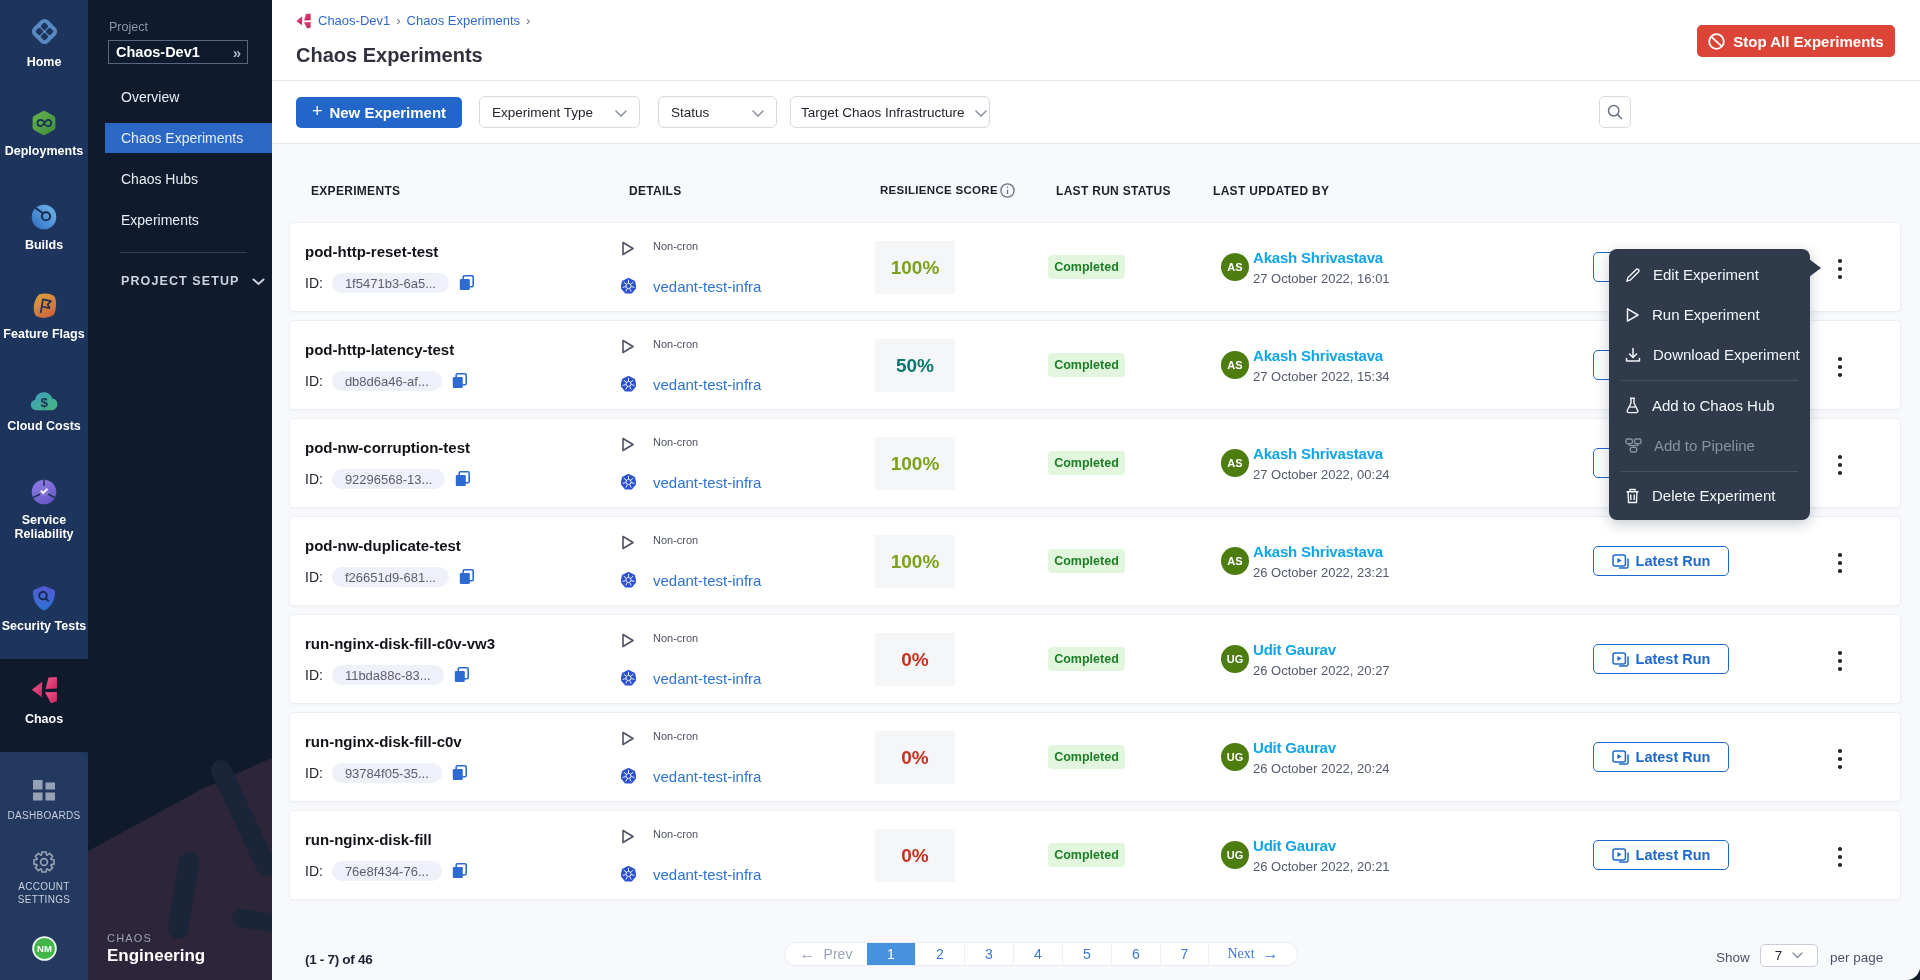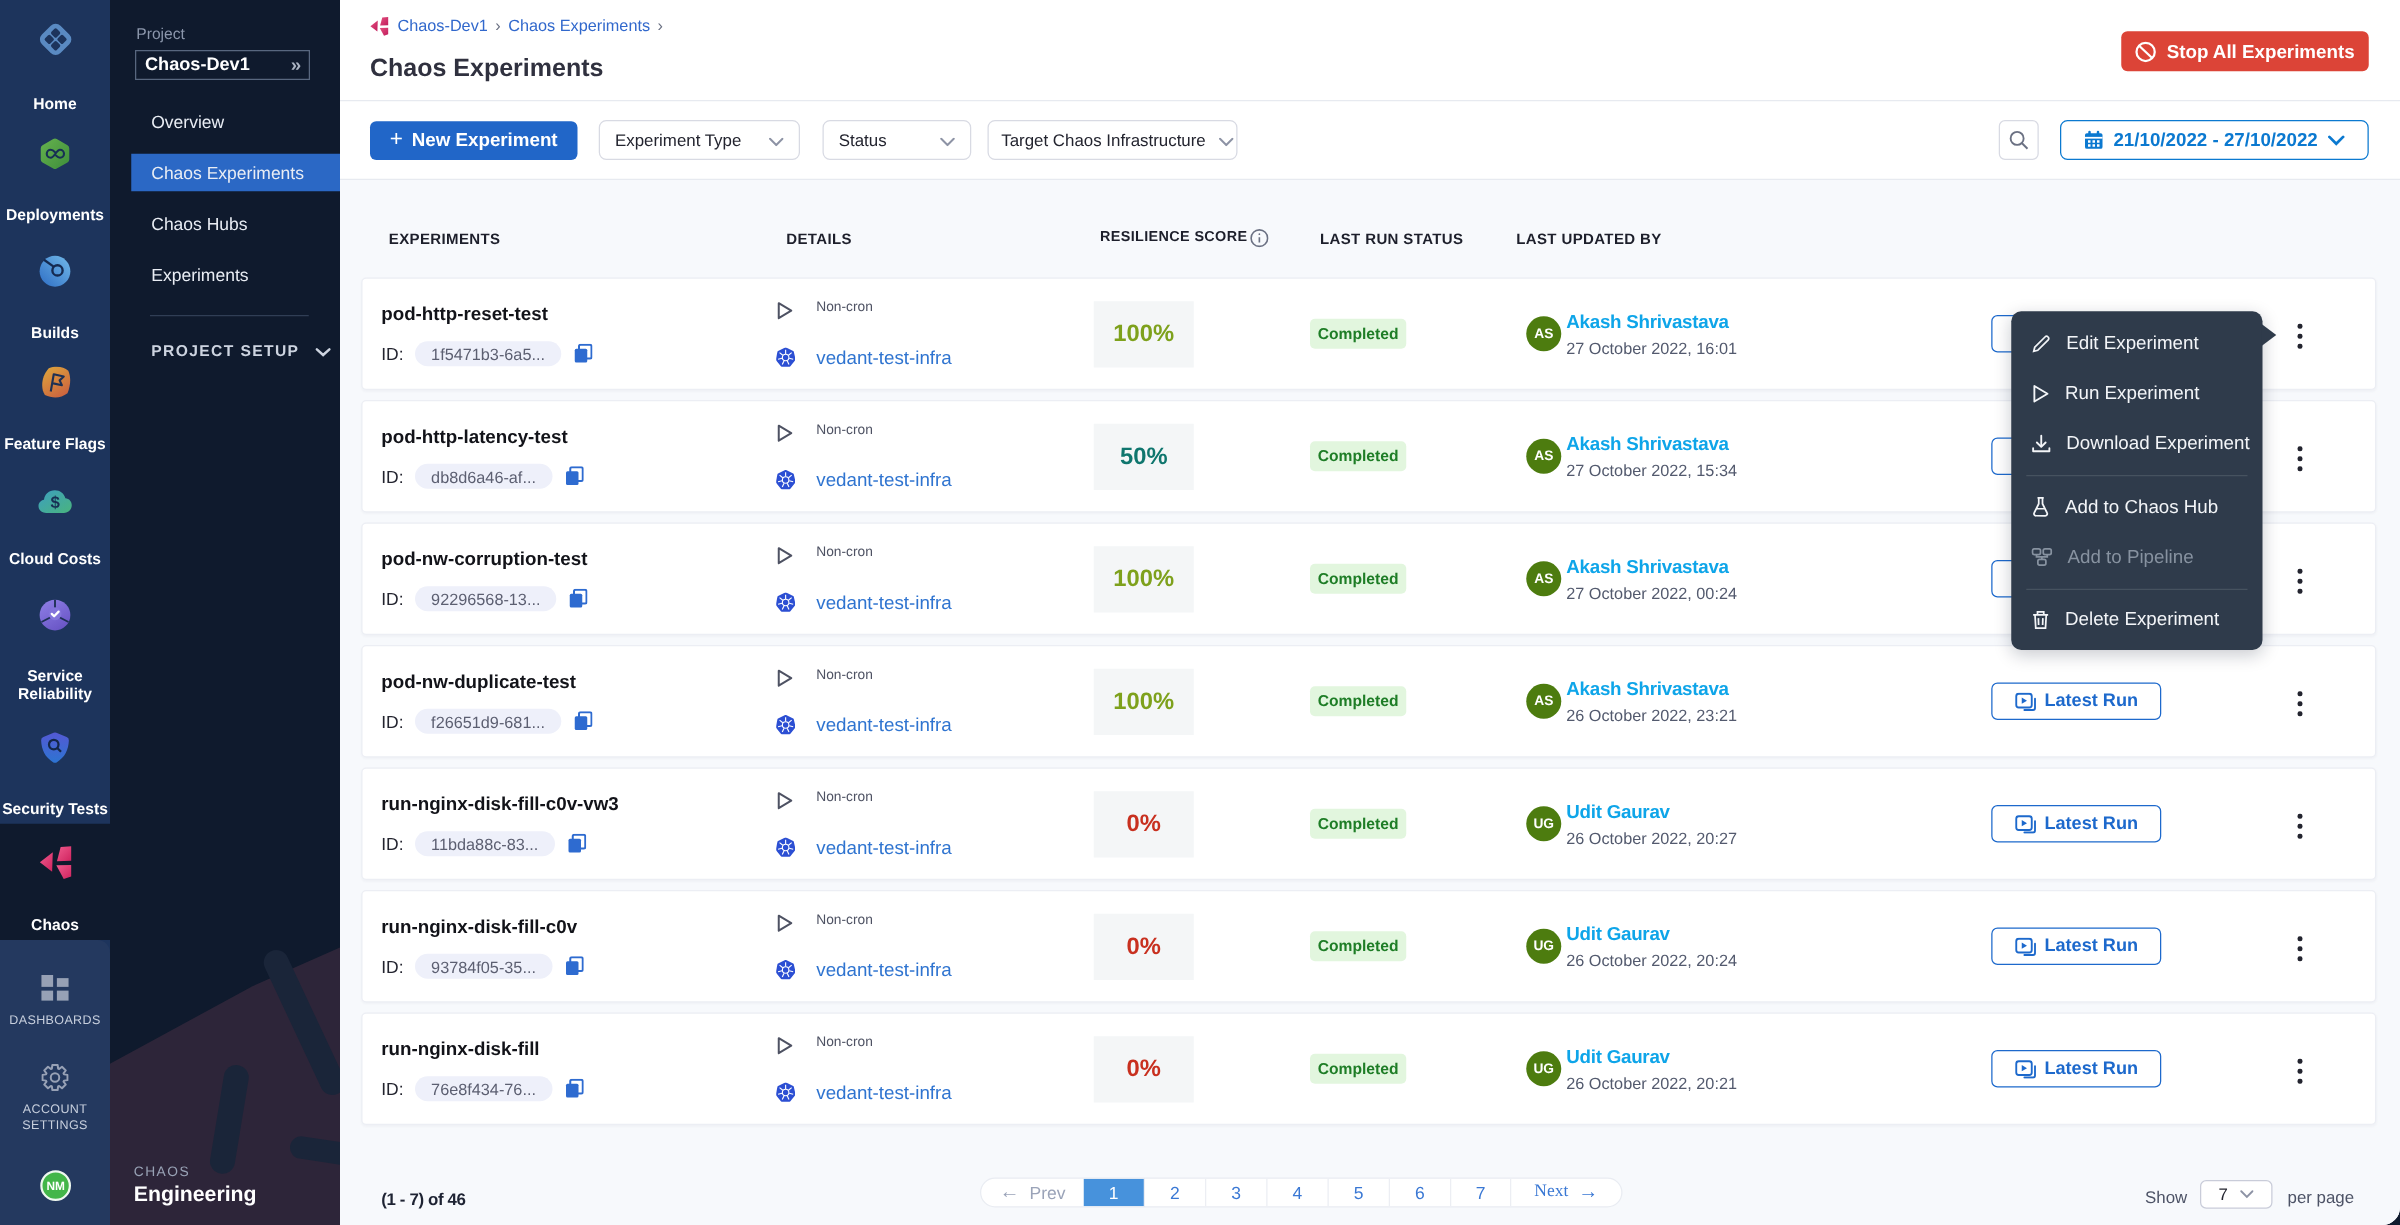--- a/index.html
+++ b/index.html
@@ -3,21 +3,21 @@
 <meta charset="utf-8">
 <style>
 * { margin:0; padding:0; box-sizing:border-box; }
 html,body { width:1920px; height:980px; overflow:hidden; font-family:"Liberation Sans", sans-serif; background:#0f1a2d; }
 .abs { position:absolute; }
 #stage { position:relative; width:1920px; height:980px; }
 
 
 #sb1 { left:0; top:0; width:88px; height:980px; background:#1d345c; }
 .nav-item { position:absolute; left:0; width:88px; text-align:center; color:#fff; }
-.nav-item .lbl { font-size:12.5px; font-weight:700; line-height:14px; margin-top:24px; }
+.nav-item .lbl { font-size:12.5px; font-weight:700; line-height:14px; margin-top:4px; }
 .nav-item .lbl2 { font-size:10px; font-weight:400; letter-spacing:0.3px; color:#c7cfdd; line-height:13px; }
 #chaos-active { position:absolute; left:0; top:659px; width:88px; height:93px; background:#0f1a2d; }
 
 
 #sb2 { left:88px; top:0; width:184px; height:980px; background:#0f1a2d; overflow:hidden; }
 #sb2 .proj-lbl { position:absolute; left:21px; top:20px; font-size:12.5px; color:#8b96ab; }
 #sb2 .proj-box { position:absolute; left:20px; top:40px; width:140px; height:24px; border:1px solid #58677f; display:flex; align-items:center; }
 #sb2 .proj-box .nm { color:#fff; font-size:14.5px; font-weight:700; padding-left:7px; flex:1; }
 #sb2 .proj-box .chev2 { color:#aab3c2; font-size:15px; padding-right:6px; font-weight:700;}
 .sb2-item { position:absolute; left:33px; color:#e9edf4; font-size:14px; }
@@ -283,36 +283,20 @@
         </svg></span></div>
   <div class="drop" style="left:790px; width:200px; padding:0 10px; white-space:nowrap;">Target Chaos Infrastructure<span class="ch"><svg width="12" height="7" viewBox="0 0 12 7" fill="none" stroke="#8d93a5" stroke-width="1.6" stroke-linecap="round">
           <path d="M1 1 L6 6 L11 1"></path>
         </svg></span></div>
   <div class="abs" id="search-btn">
       <svg width="16" height="16" viewBox="0 0 16 16" fill="none" stroke="#6b7183" stroke-width="1.5">
         <circle cx="6.7" cy="6.7" r="5.2"></circle>
         <line x1="10.6" y1="10.6" x2="15" y2="15"></line>
       </svg>
     </div>
-  <div class="abs" id="date-btn"><svg width="16" height="16" viewBox="0 0 16 16" fill="#0b79d0">
-        <rect x="1" y="2.5" width="14" height="12.5" rx="1.5"></rect>
-        <rect x="1" y="5.5" width="14" height="1.4" fill="#fff"></rect>
-        <rect x="3.6" y="0.5" width="2" height="3.6" rx="1"></rect>
-        <rect x="10.4" y="0.5" width="2" height="3.6" rx="1"></rect>
-        <g fill="#fff">
-          <rect x="3.4" y="8.2" width="2" height="2"></rect>
-          <rect x="7" y="8.2" width="2" height="2"></rect>
-          <rect x="10.6" y="8.2" width="2" height="2"></rect>
-          <rect x="3.4" y="11.4" width="2" height="2"></rect>
-          <rect x="7" y="11.4" width="2" height="2"></rect>
-          <rect x="10.6" y="11.4" width="2" height="2"></rect>
-        </g>
-      </svg>21/10/2022 - 27/10/2022<svg width="14" height="9" viewBox="0 0 14 9" fill="none" stroke="#0b79d0" stroke-width="2.2" stroke-linecap="round">
-        <path d="M1.5 1.5 L7 7 L12.5 1.5"></path>
-      </svg></div>
   <div class="hline" style="top:143px"></div>
 
   <div class="abs" id="content"></div>
   <div class="th" style="left:311px">EXPERIMENTS</div>
   <div class="th" style="left:629px">DETAILS</div>
   <div class="th" style="left:880px; font-size:11.5px;">RESILIENCE SCORE</div>
   <svg class="abs" style="left:1000px; top:183px;" width="15" height="15" viewBox="0 0 15 15" fill="none" stroke="#6b7183" stroke-width="1.3">
       <circle cx="7.5" cy="7.5" r="6.6"></circle>
       <line x1="7.5" y1="6.7" x2="7.5" y2="11"></line>
       <circle cx="7.5" cy="4.3" r="0.7" fill="#6b7183" stroke="none"></circle>

